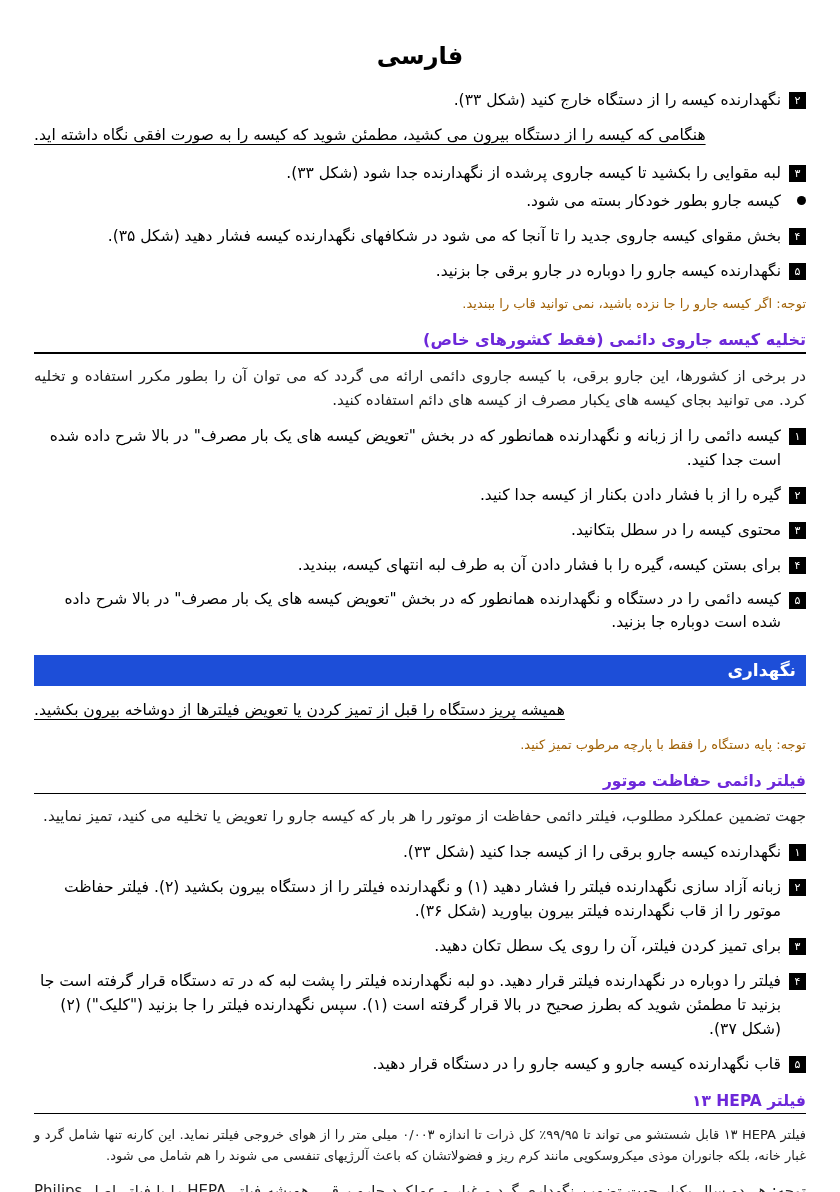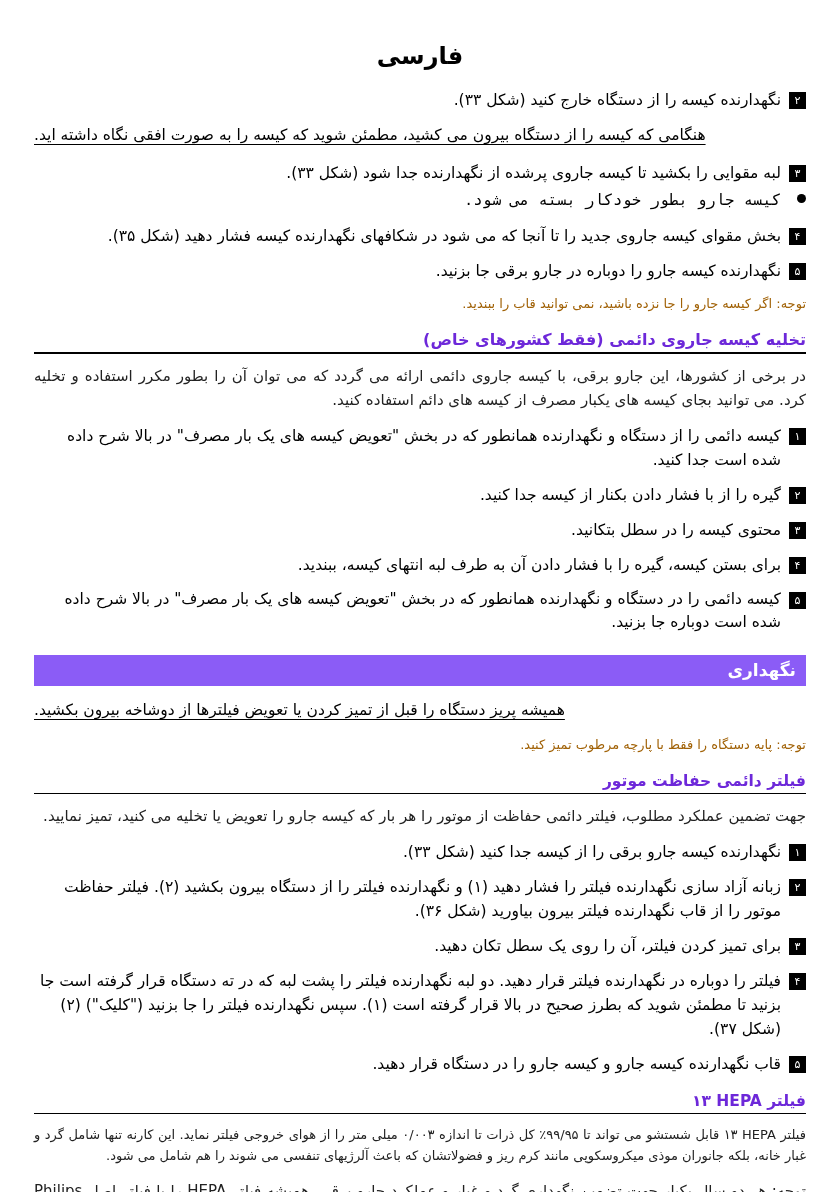--- a/index.html
+++ b/index.html
@@ -98,21 +98,21 @@
     border-bottom: 2px solid #000;
     margin: 16px 0 10px 0;
     text-align: right;
   }
   .sec-head.sub {
     font-size: 15.5px;
     border-bottom: 1.5px solid #000;
   }
   
   .banner {
-    background: #8b5cf6;
+    background: #1d4ed8;
     color: #fff;
     font-size: 17px;
     font-weight: bold;
     padding: 5px 10px 6px 10px;
     margin: 20px 0 12px 0;
     text-align: right;
   }
   .bullet-dot {
     display: inline-block;
     width: 9px;
@@ -120,21 +120,20 @@
     border-radius: 50%;
     background: #000;
     margin-left: 7px;
     vertical-align: 1px;
   }
   .sub-line {
     display: flex;
     flex-direction: row;
     align-items: flex-start;
     margin: -7px 0 11px 0;
-    font-family: Liberation Mono, monospace;
   }
   .sub-line .sub-gap {
     flex: 0 0 auto;
     width: 17px;
     margin-left: 8px;
     text-align: center;
     padding-top: 2px;
   }
   .sub-line .sub-text {
     flex: 1 1 auto;
@@ -177,21 +176,21 @@
     <span class="step-body">نگهدارنده کیسه جارو را دوباره در جارو برقی جا بزنید.</span>
   </div>
 
   <div class="note">توجه: اگر کیسه جارو را جا نزده باشید، نمی توانید قاب را ببندید.</div>
 
   <div class="sec-head">تخلیه کیسه جاروی دائمی (فقط کشورهای خاص)</div>
   <div class="para">در برخی از کشورها، این جارو برقی، با کیسه جاروی دائمی ارائه می گردد که می توان آن را بطور مکرر استفاده و تخلیه کرد. می توانید بجای کیسه های یکبار مصرف از کیسه های دائم استفاده کنید.</div>
 
   <div class="step">
     <span class="step-num">١</span>
-    <span class="step-body">کیسه دائمی را از دستگاه و نگهدارنده همانطور که در بخش "تعویض کیسه های یک بار مصرف" در بالا شرح داده شده است جدا کنید.</span>
+    <span class="step-body">کیسه دائمی را از زبانه و نگهدارنده همانطور که در بخش "تعویض کیسه های یک بار مصرف" در بالا شرح داده شده است جدا کنید.</span>
   </div>
   <div class="step">
     <span class="step-num">٢</span>
     <span class="step-body">گیره را از با فشار دادن بکنار از کیسه جدا کنید.</span>
   </div>
   <div class="step">
     <span class="step-num">٣</span>
     <span class="step-body">محتوی کیسه را در سطل بتکانید.</span>
   </div>
   <div class="step">

